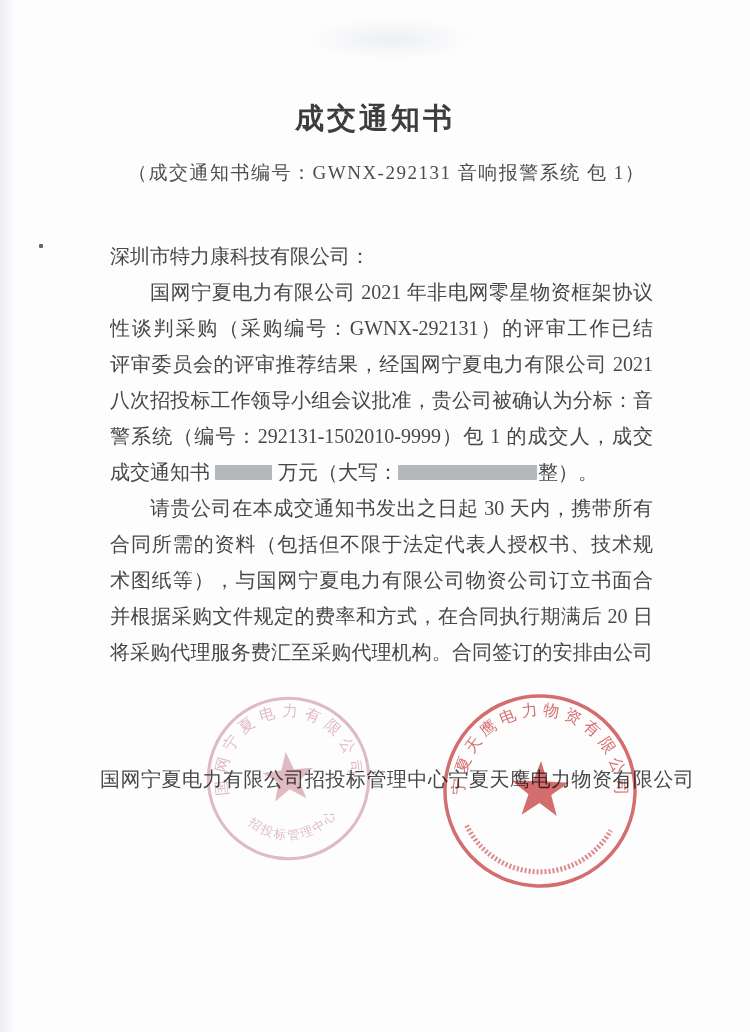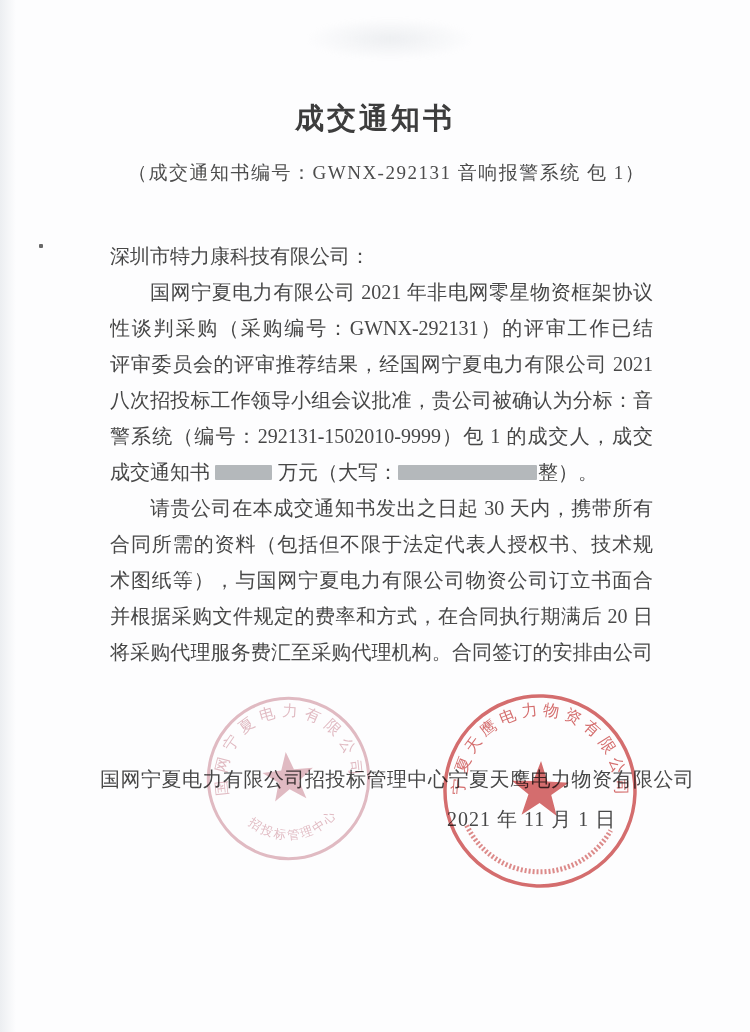--- a/index.html
+++ b/index.html
@@ -82,21 +82,20 @@
     <div class="line jfull">合同所需的资料（包括但不限于法定代表人授权书、技术规范、技</div>
     <div class="line jfull">术图纸等），与国网宁夏电力有限公司物资公司订立书面合同；</div>
     <div class="line jfull">并根据采购文件规定的费率和方式，在合同执行期满后 20 日内</div>
     <div class="line jfull">将采购代理服务费汇至采购代理机构。合同签订的安排由公司另</div>
   </div>
 
   <div class="footer-orgs">
     <span>国网宁夏电力有限公司招投标管理中心</span>
     <span>宁夏天鹰电力物资有限公司</span>
   </div>
-  <div class="footer-date">2021 年 11 月 1 日</div>
 
   <svg class="seal left" width="185" height="185" viewBox="0 0 180 180">
     <g fill="#c87f8c" stroke="#c87f8c">
       <circle cx="90" cy="90" r="78" fill="none" stroke-width="3"></circle>
       <path id="sealL-top" d="M 33,110 A 60.5 60.5 0 1 1 147,110" fill="none" stroke="none"></path>
       <path id="sealL-bot" d="M 45,128 A 59 59 0 0 0 135,128" fill="none" stroke="none"></path>
       <text font-size="15" letter-spacing="6" stroke="none" font-family="Liberation Serif, DejaVu Serif, serif">
         <textPath href="#sealL-top" startOffset="50%" text-anchor="middle">国网宁夏电力有限公司</textPath>
       </text>
       <text font-size="12" letter-spacing="2" stroke="none" font-family="Liberation Serif, DejaVu Serif, serif">

